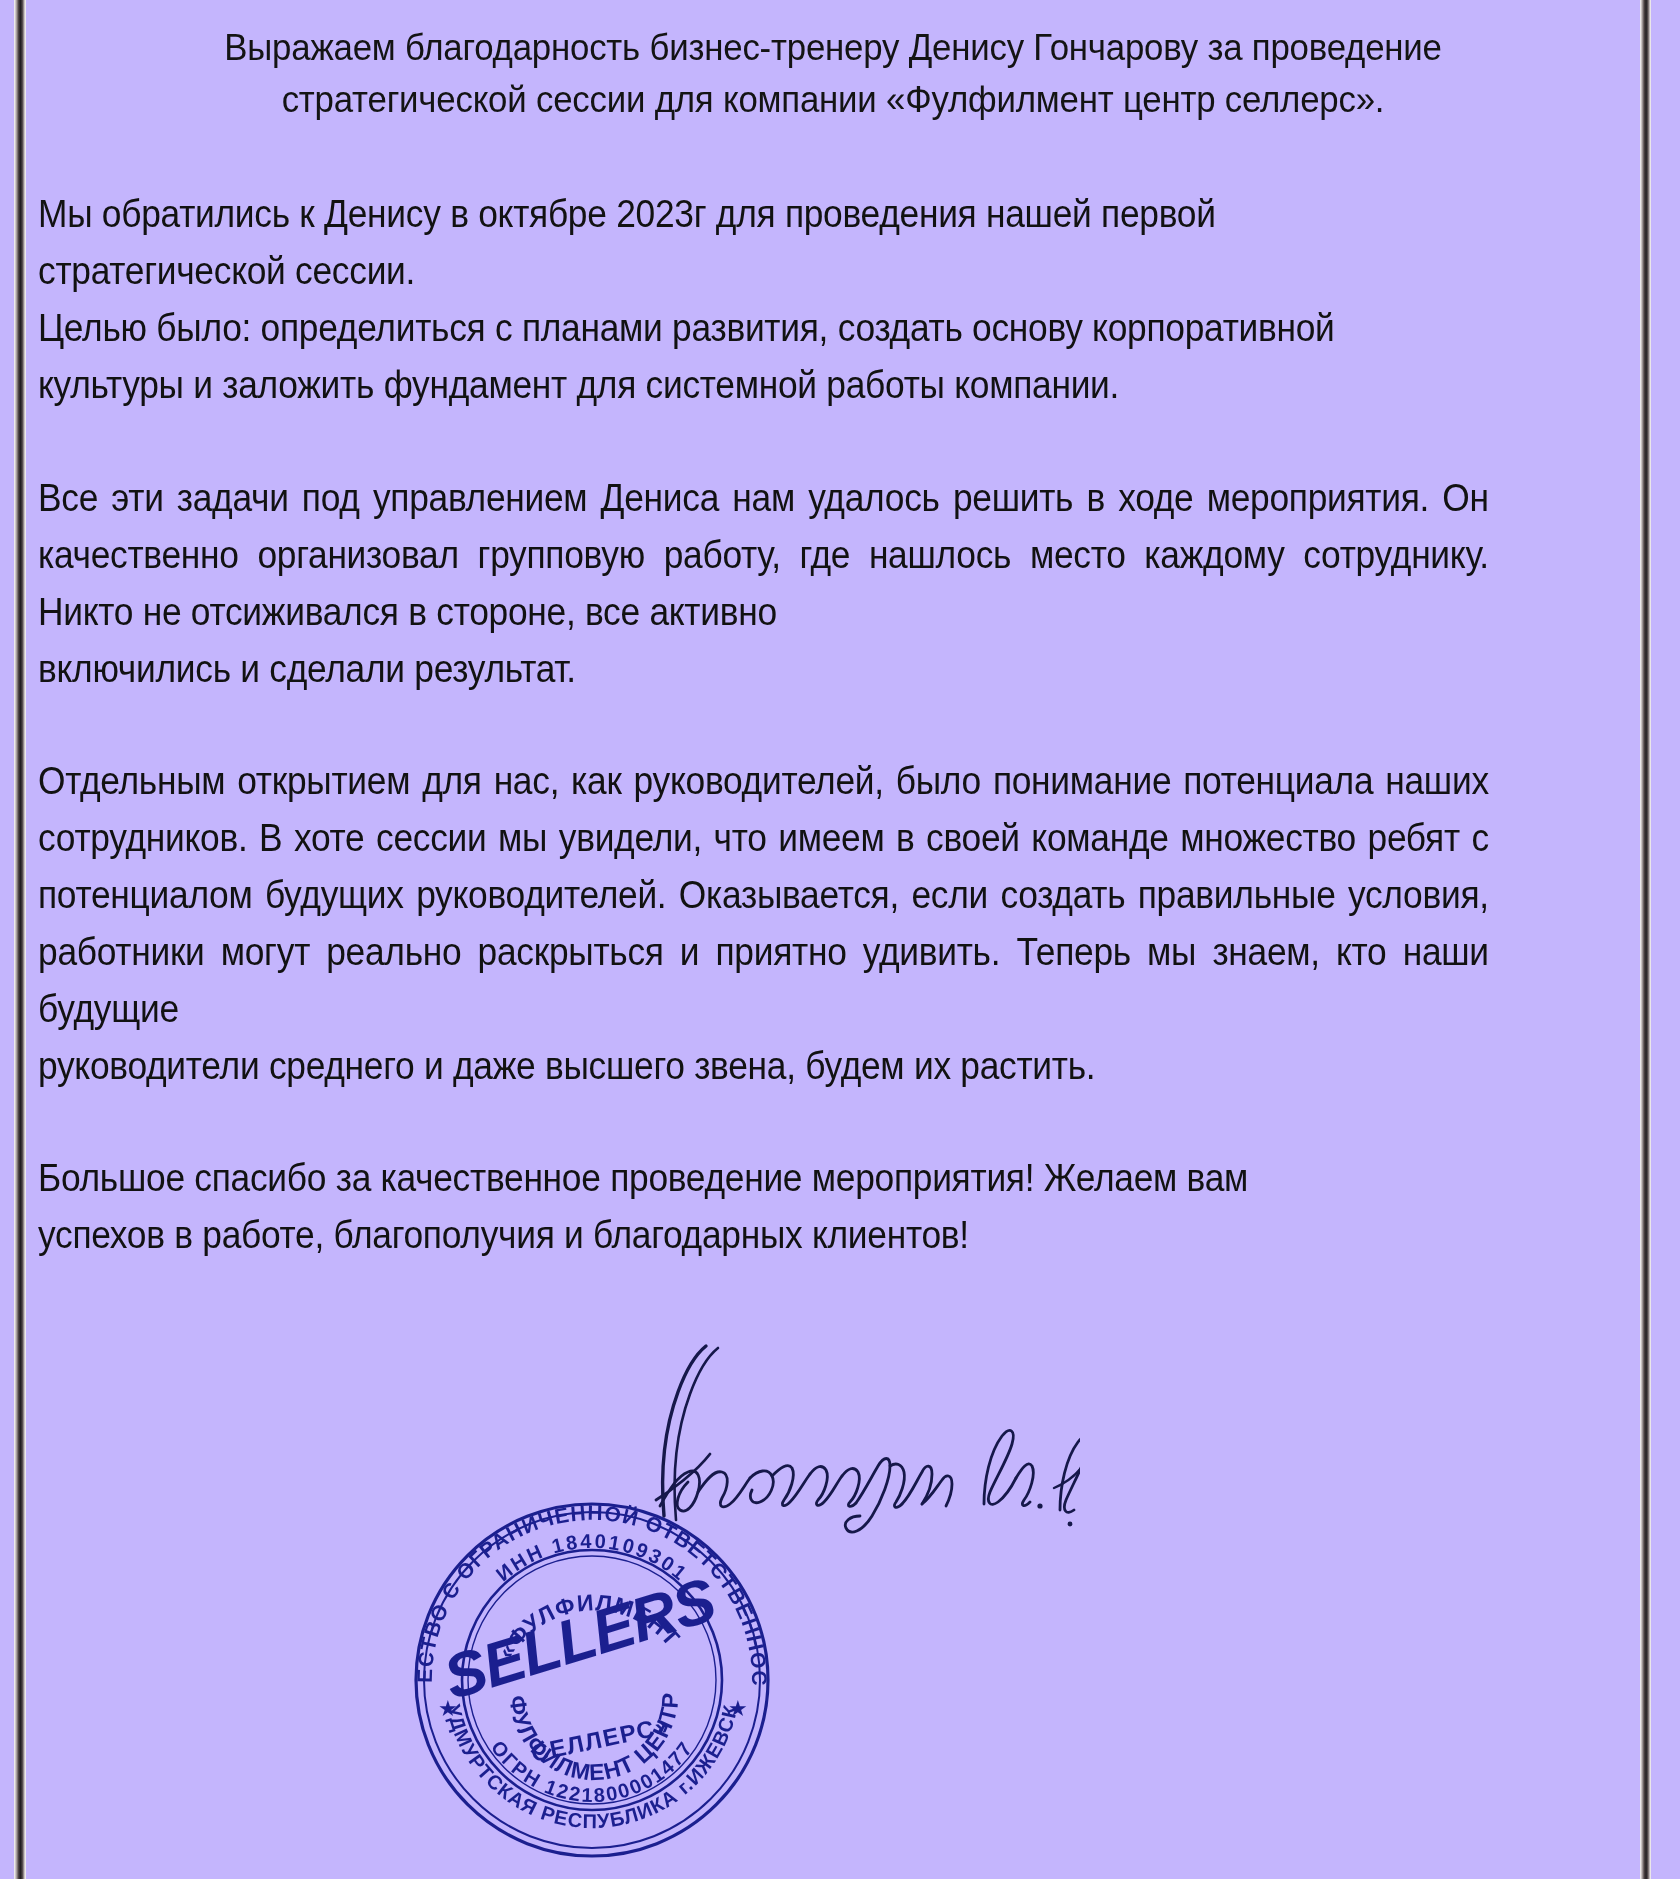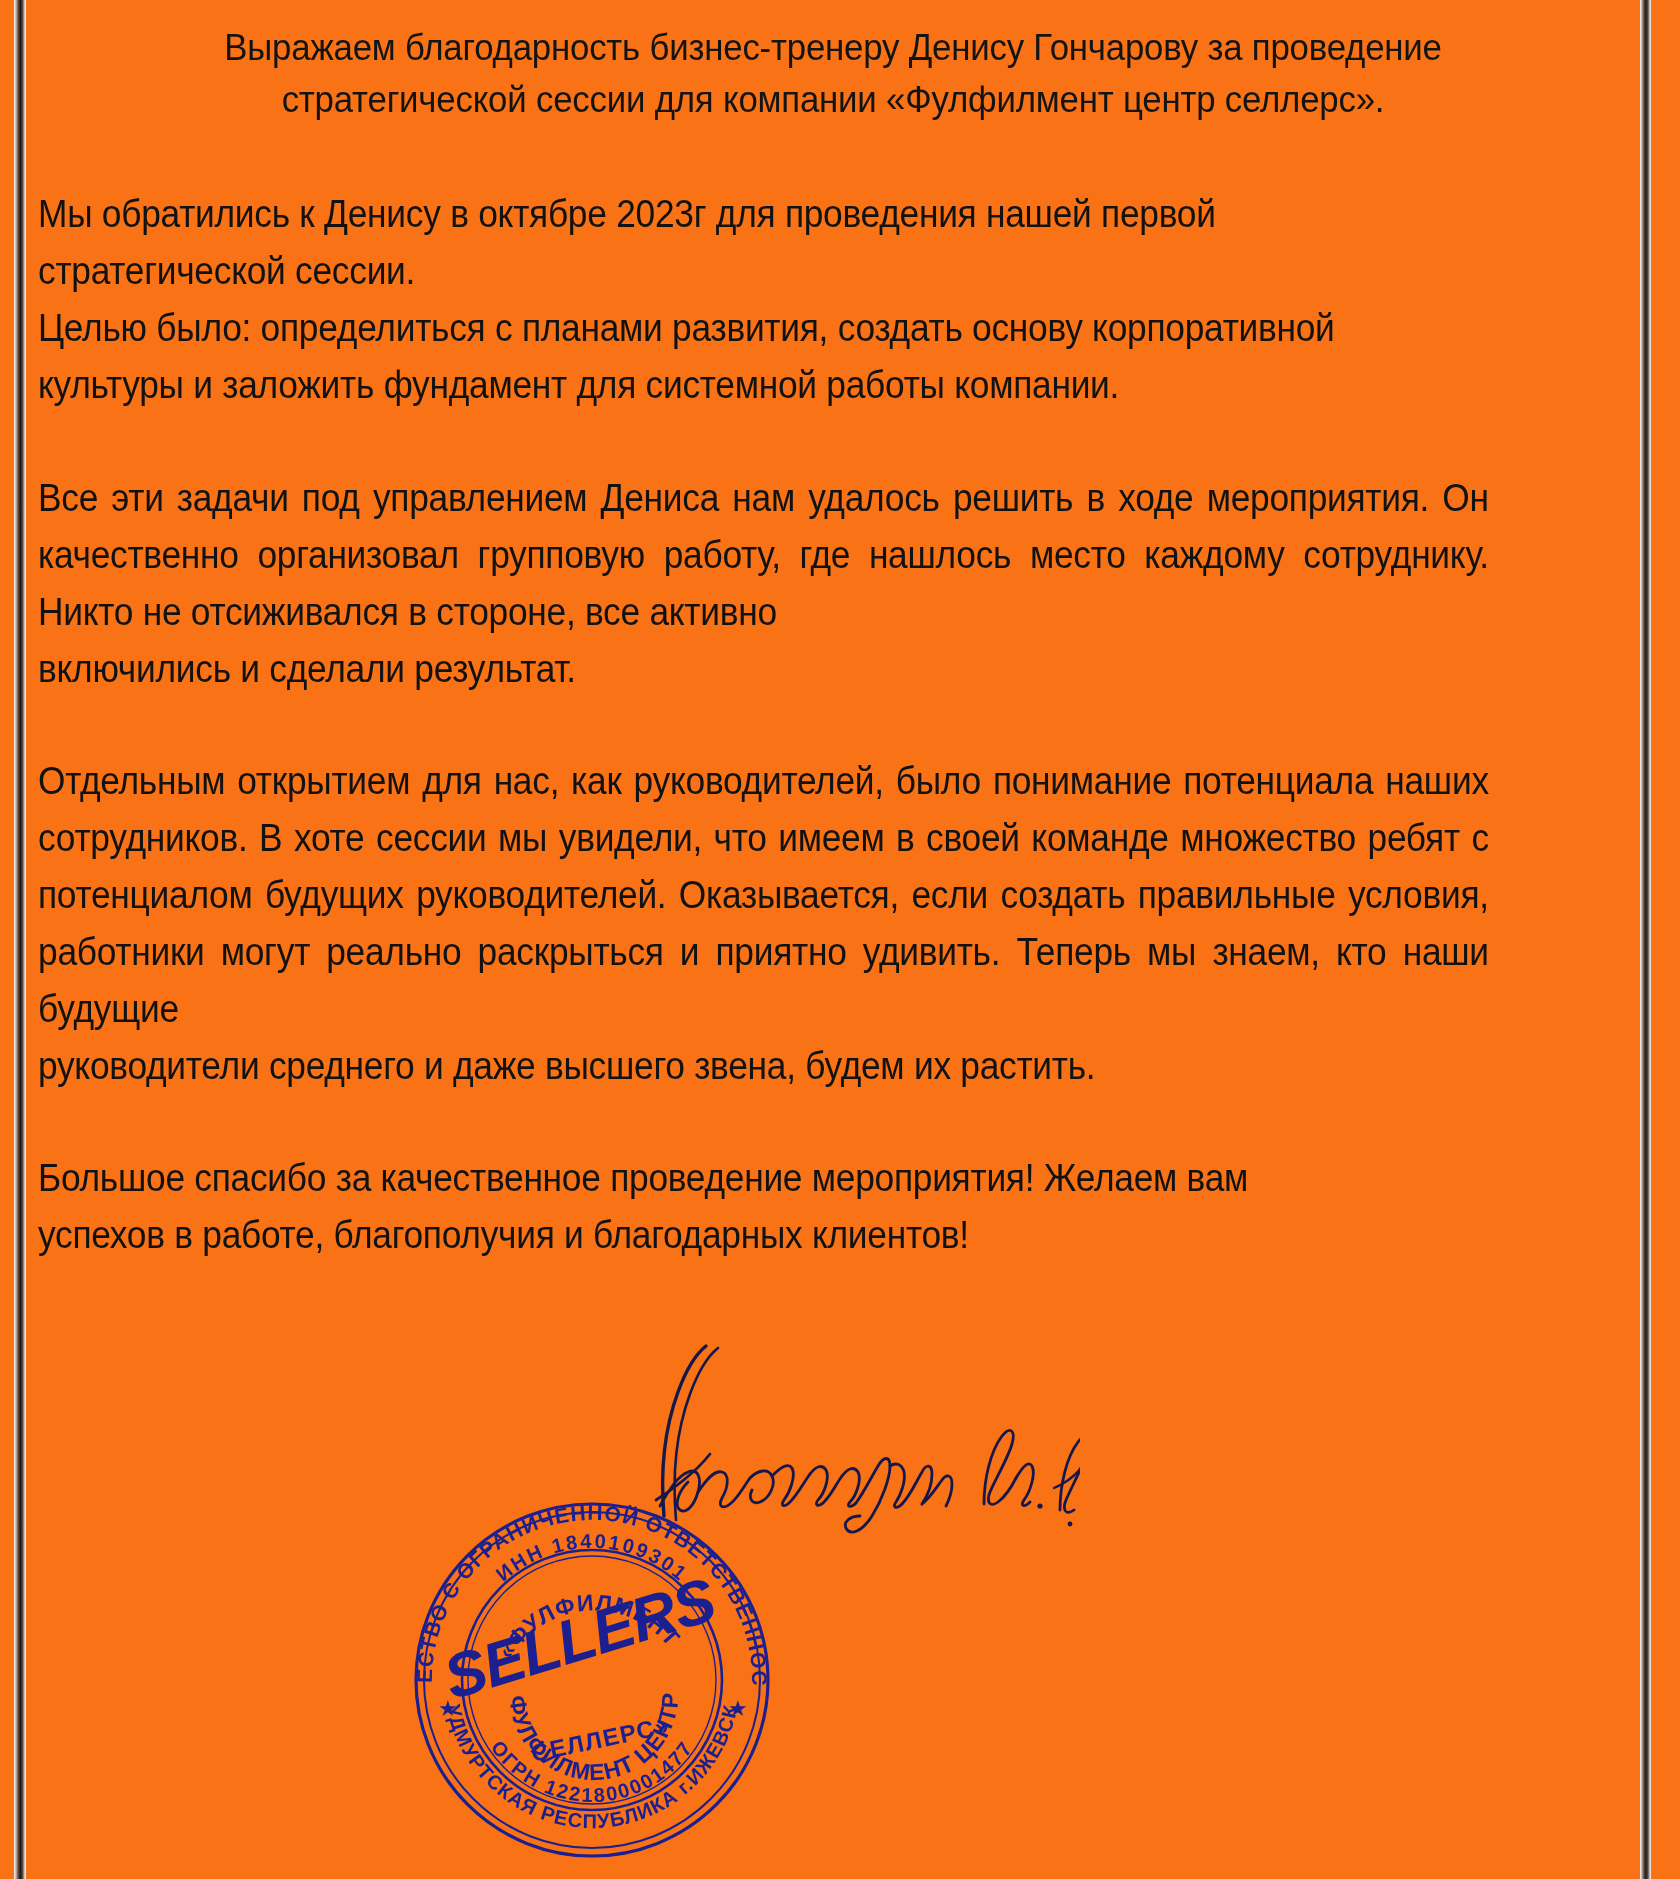--- a/index.html
+++ b/index.html
@@ -5,21 +5,21 @@
   html, body {
     margin: 0;
     padding: 0;
     background: #ffffff;
   }
 
   #page {
     position: relative;
     width: 1680px;
     height: 1879px;
-    background: #f97316;
+    background: #c4b5fd;
     overflow: hidden;
     font-family: "Liberation Sans", "DejaVu Sans", sans-serif;
   }
 
   
   .scan-edge {
     position: absolute;
     top: 0;
     bottom: 0;
     pointer-events: none;

